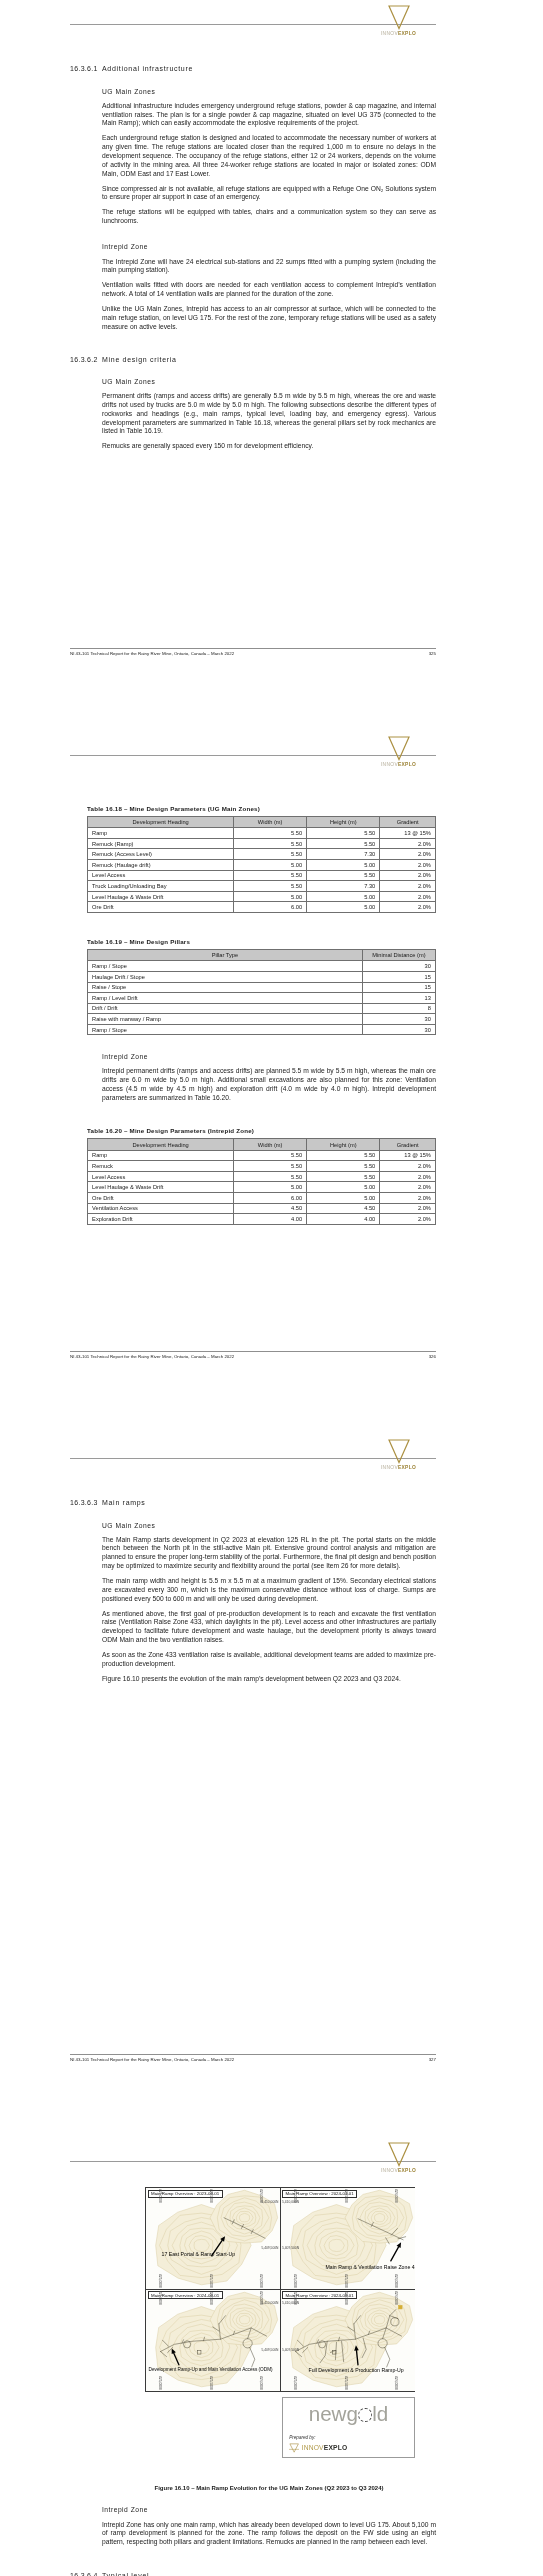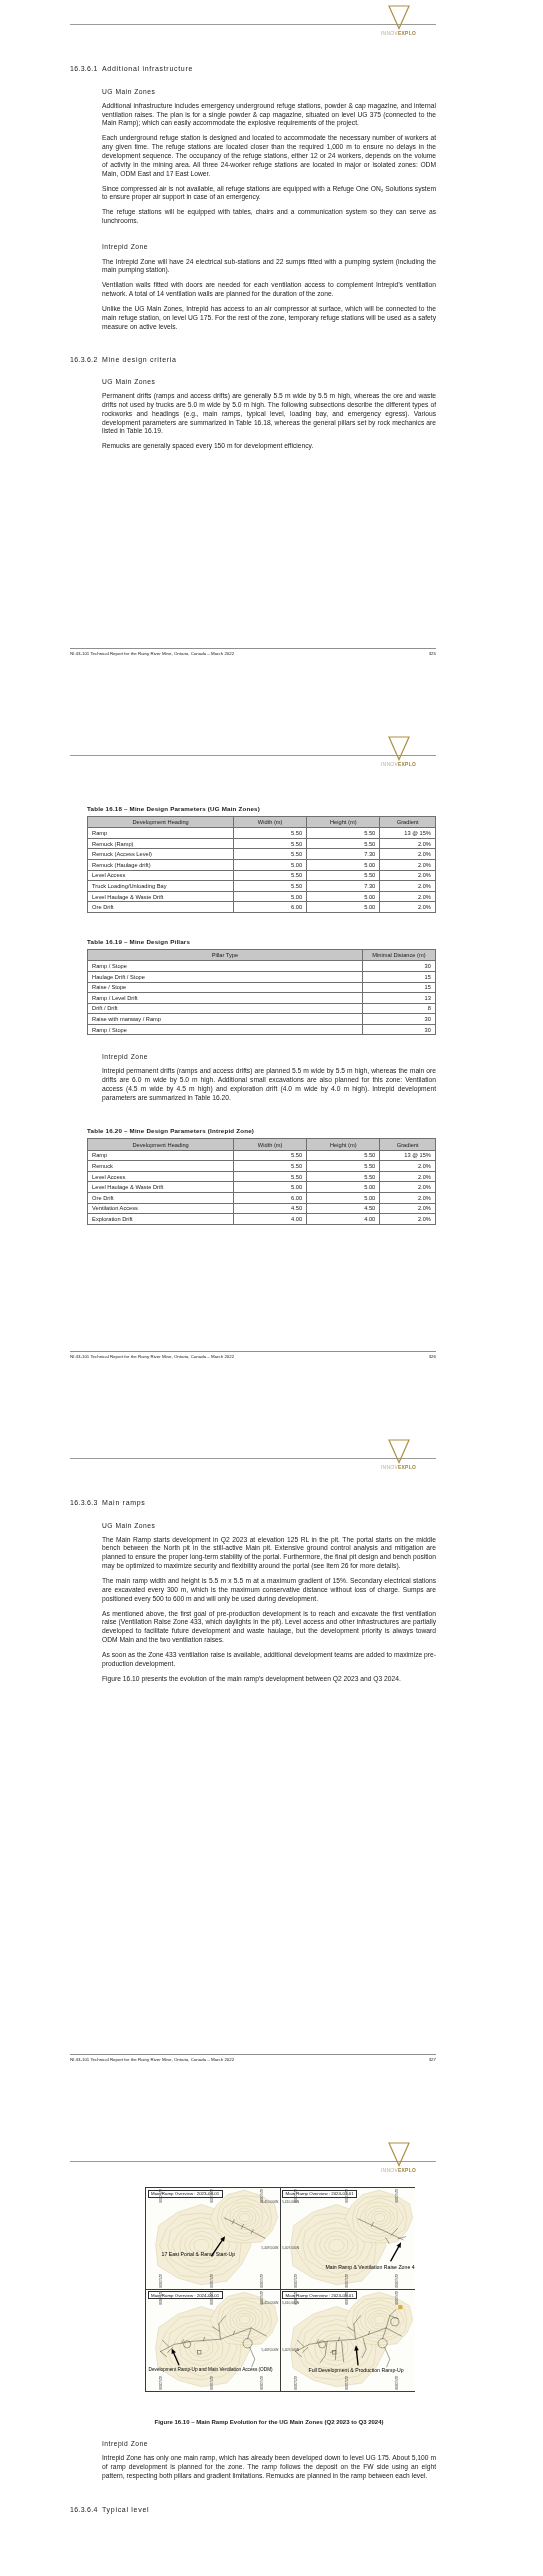--- a/index.html
+++ b/index.html
@@ -521,20 +521,35 @@
           <span class="coord-n n-bot">5,409,500N</span>
           <span class="coord-e e-top e1">425,000E</span>
           <span class="coord-e e-top e2">425,500E</span>
           <span class="coord-e e-top e3">426,000E</span>
           <span class="coord-e e-bot e1">425,000E</span>
           <span class="coord-e e-bot e2">425,500E</span>
           <span class="coord-e e-bot e3">426,000E</span>
         </div>
     </div>
 
+    <div class="ng-box">
+      <div class="ng-word">
+          <span>newg</span>
+          <span class="ng-o"></span>
+          <span>ld</span>
+        </div>
+      <div class="ng-prepared">Prepared by:</div>
+      <div class="ng-brand">
+        <svg width="10.3" height="9.8" viewBox="0 0 48 46">
+            <path d="M4 4 H44 L24 43 Z" fill="none" stroke="#ac9143" stroke-width="3"></path>
+            <path d="M0 30 H48" stroke="#ac9143" stroke-width="2.4"></path>
+          </svg>
+        <span><span class="brand-innov">INNOV</span><span class="brand-explo">EXPLO</span></span>
+      </div>
+    </div>
   </div>
 
   <div class="fig-caption">Figure 16.10 – Main Ramp Evolution for the UG Main Zones (Q2 2023 to Q3 2024)</div>
 
   <div class="sub-h" style="margin-top:15.5px">Intrepid Zone</div>
   <p class="para">Intrepid Zone has only one main ramp, which has already been developed down to level UG 175. About 5,100 m of ramp development is planned for the zone. The ramp follows the deposit on the FW side using an eight pattern, respecting both pillars and gradient limitations. Remucks are planned in the ramp between each level.</p>
 
   <div class="sec-h p4">
     <span class="num">16.3.6.4</span>
     <span>Typical level</span>

